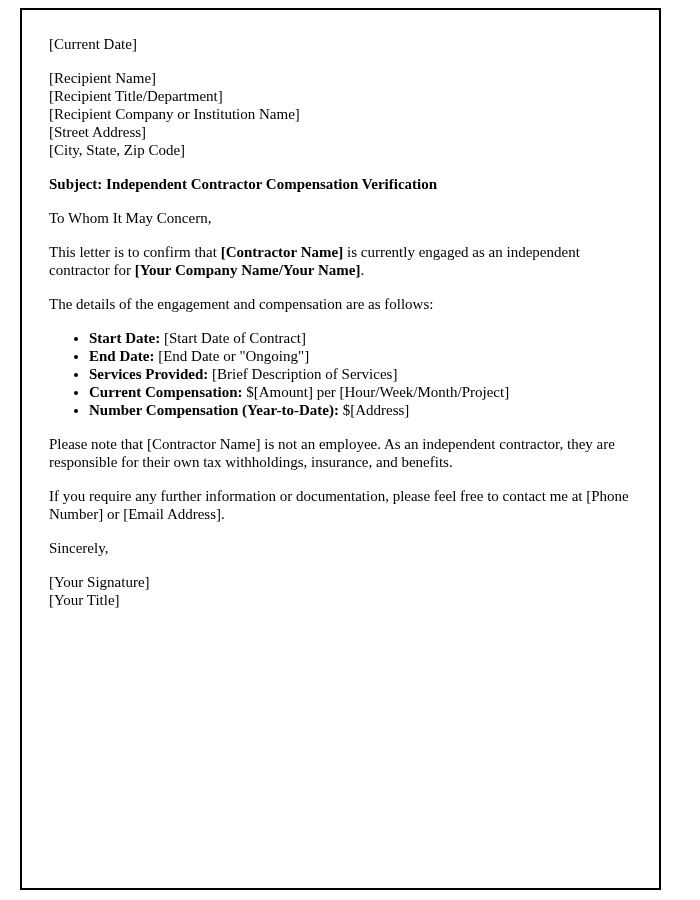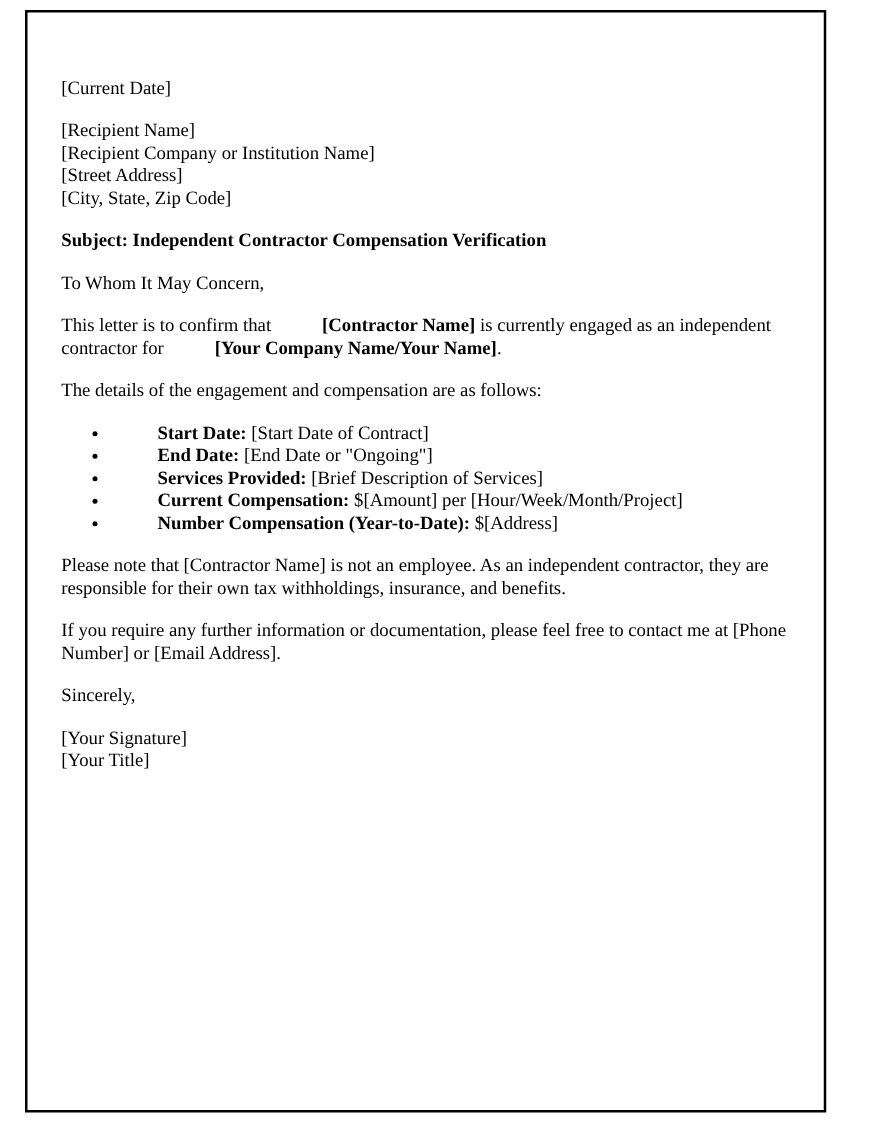--- a/index.html
+++ b/index.html
@@ -15,21 +15,21 @@
     position: absolute;
     left: 20px;
     top: 8px;
     width: 641px;
     height: 882px;
     border: 2px solid #000000;
     box-sizing: border-box;
     background: #ffffff;
   }
   .content {
-    padding: 52px 26px 20px 27px;
+    padding: 25px 26px 20px 27px;
     font-size: 15px;
     line-height: 18px;
   }
   .para {
     margin: 0 0 16px 0;
   }
   .block p {
     margin: 0;
   }
   .block {
@@ -43,33 +43,33 @@
     padding: 0 0 0 40px;
     list-style-type: disc;
   }
   ul.details-list li {
     margin: 0;
     padding: 0;
     font-family: Liberation Serif, serif;
   }
   strong {
     font-weight: bold;
-    margin-left: 37px;
   }
 </style>
 </head>
 <body>
 
 <div class="page">
   <div class="content">
 
     <p class="para">[Current Date]</p>
 
     <div class="block">
       <p>[Recipient Name]</p>
+      <p>[Recipient Title/Department]</p>
       <p>[Recipient Company or Institution Name]</p>
       <p>[Street Address]</p>
       <p>[City, State, Zip Code]</p>
     </div>
 
     <p class="para bold">Subject: Independent Contractor Compensation Verification</p>
 
     <p class="para">To Whom It May Concern,</p>
 
     <p class="para"><span>This letter is to confirm that </span><strong>[Contractor Name]</strong><span> is currently engaged as an independent contractor for </span><strong>[Your Company Name/Your Name]</strong><span>.</span></p>

